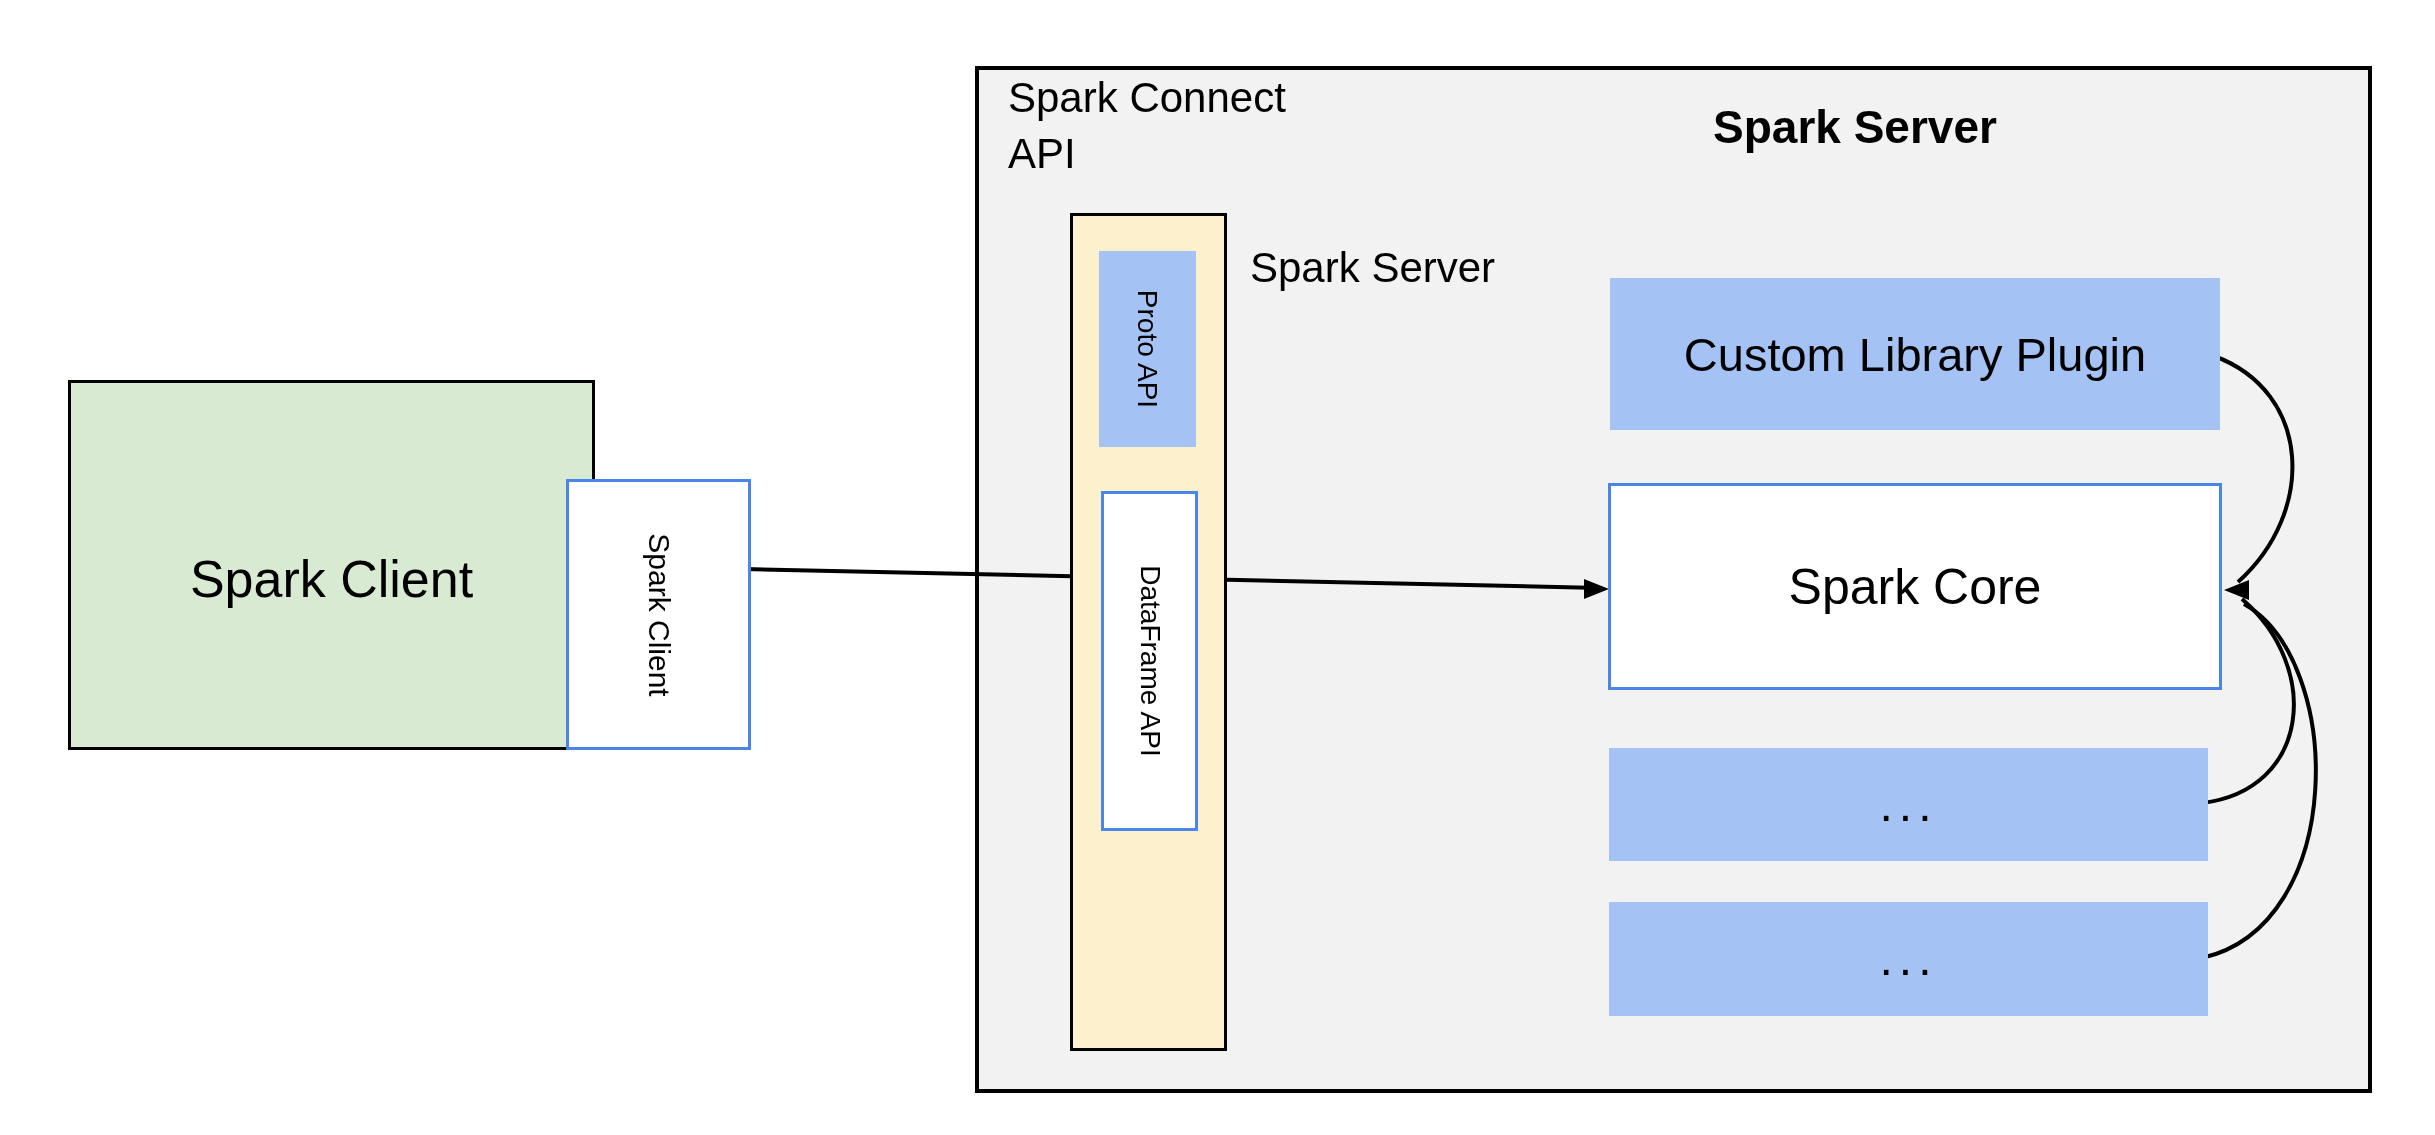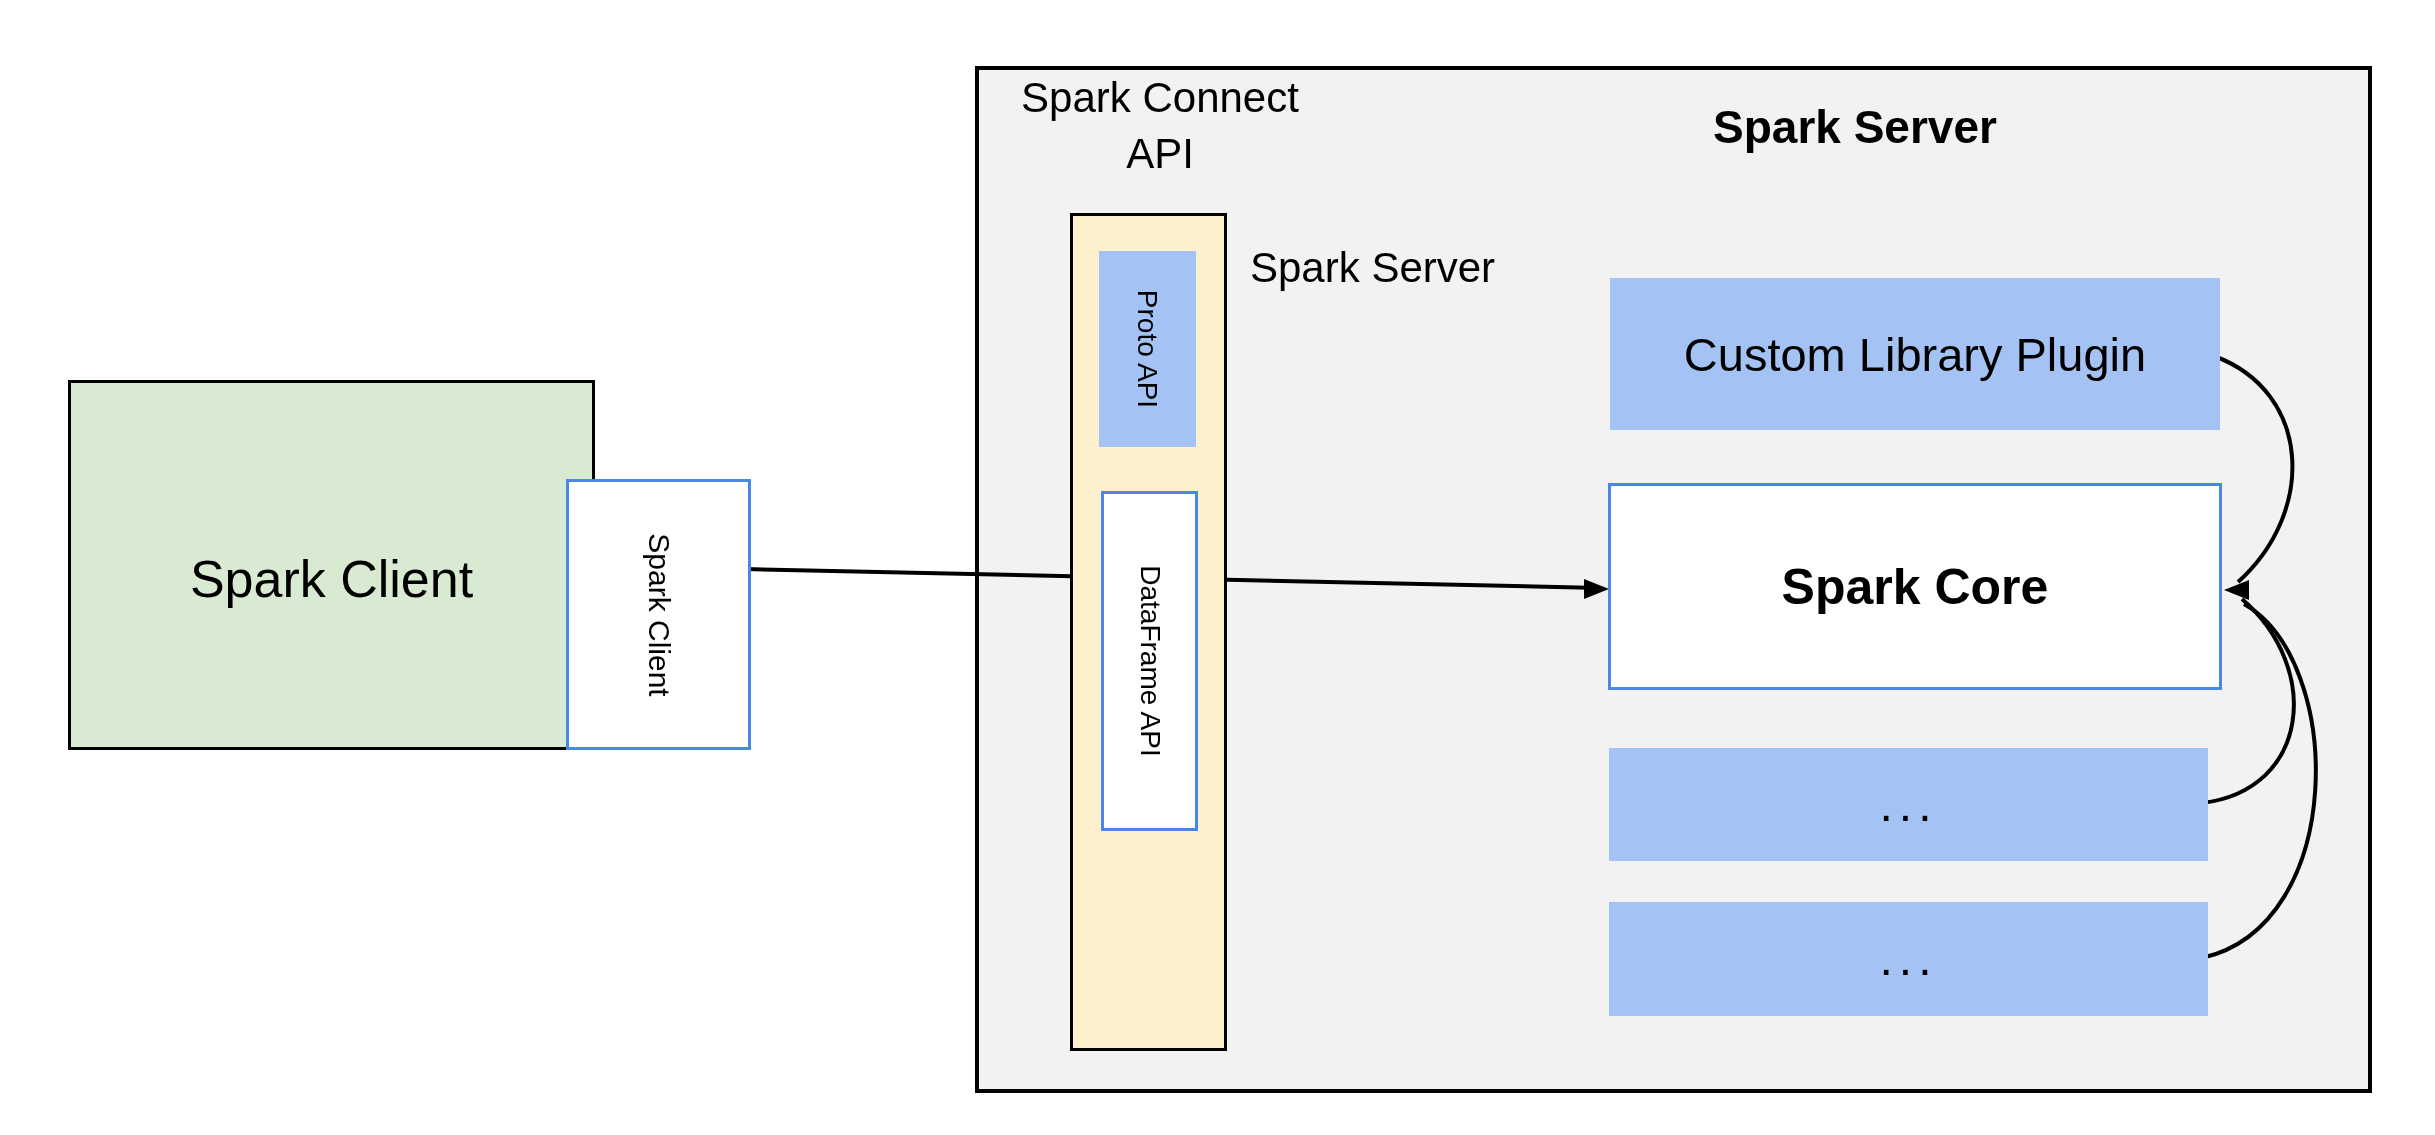--- a/index.html
+++ b/index.html
@@ -37,34 +37,34 @@
     background:var(--yellow-fill);border:3px solid var(--ink);}
 
   .proto-api{left:1099px;top:251px;width:97px;height:196px;
     background:var(--blue-fill);font-size:28px;}
 
   .dataframe-api{left:1101px;top:491px;width:97px;height:340px;
     background:#ffffff;border:3px solid var(--blue-border);font-size:28px;}
 
   .vtext{transform:rotate(90deg);white-space:nowrap;}
 
-  .connect-api-label{left:1008px;top:70px;width:304px;text-align:center;
+  .connect-api-label{left:1008px;top:70px;width:304px;text-align:left;
     font-size:42px;line-height:56px;}
 
   .server-title{left:1655px;top:104px;width:400px;text-align:center;
     font-size:46px;line-height:46px;font-weight:bold;}
 
   .server-library-label{left:1250px;top:238px;width:340px;text-align:left;
     font-size:42px;line-height:60px;}
 
   .plugin-box{left:1610px;top:278px;width:610px;height:152px;
     background:var(--blue-fill);font-size:47px;}
 
   .core-box{left:1608px;top:483px;width:614px;height:207px;
-    background:#ffffff;border:3px solid var(--blue-border);font-size:50px;font-weight:bold;}
+    background:#ffffff;border:3px solid var(--blue-border);font-size:50px;}
 
   .slot-box{width:599px;height:113px;background:var(--blue-fill);
     font-size:48px;letter-spacing:6px;line-height:1;}
   .slot-1{left:1609px;top:748px;}
   .slot-2{left:1609px;top:902px;height:114px;}
 </style>
 </head>
 <body>
 
 <div id="canvas">

